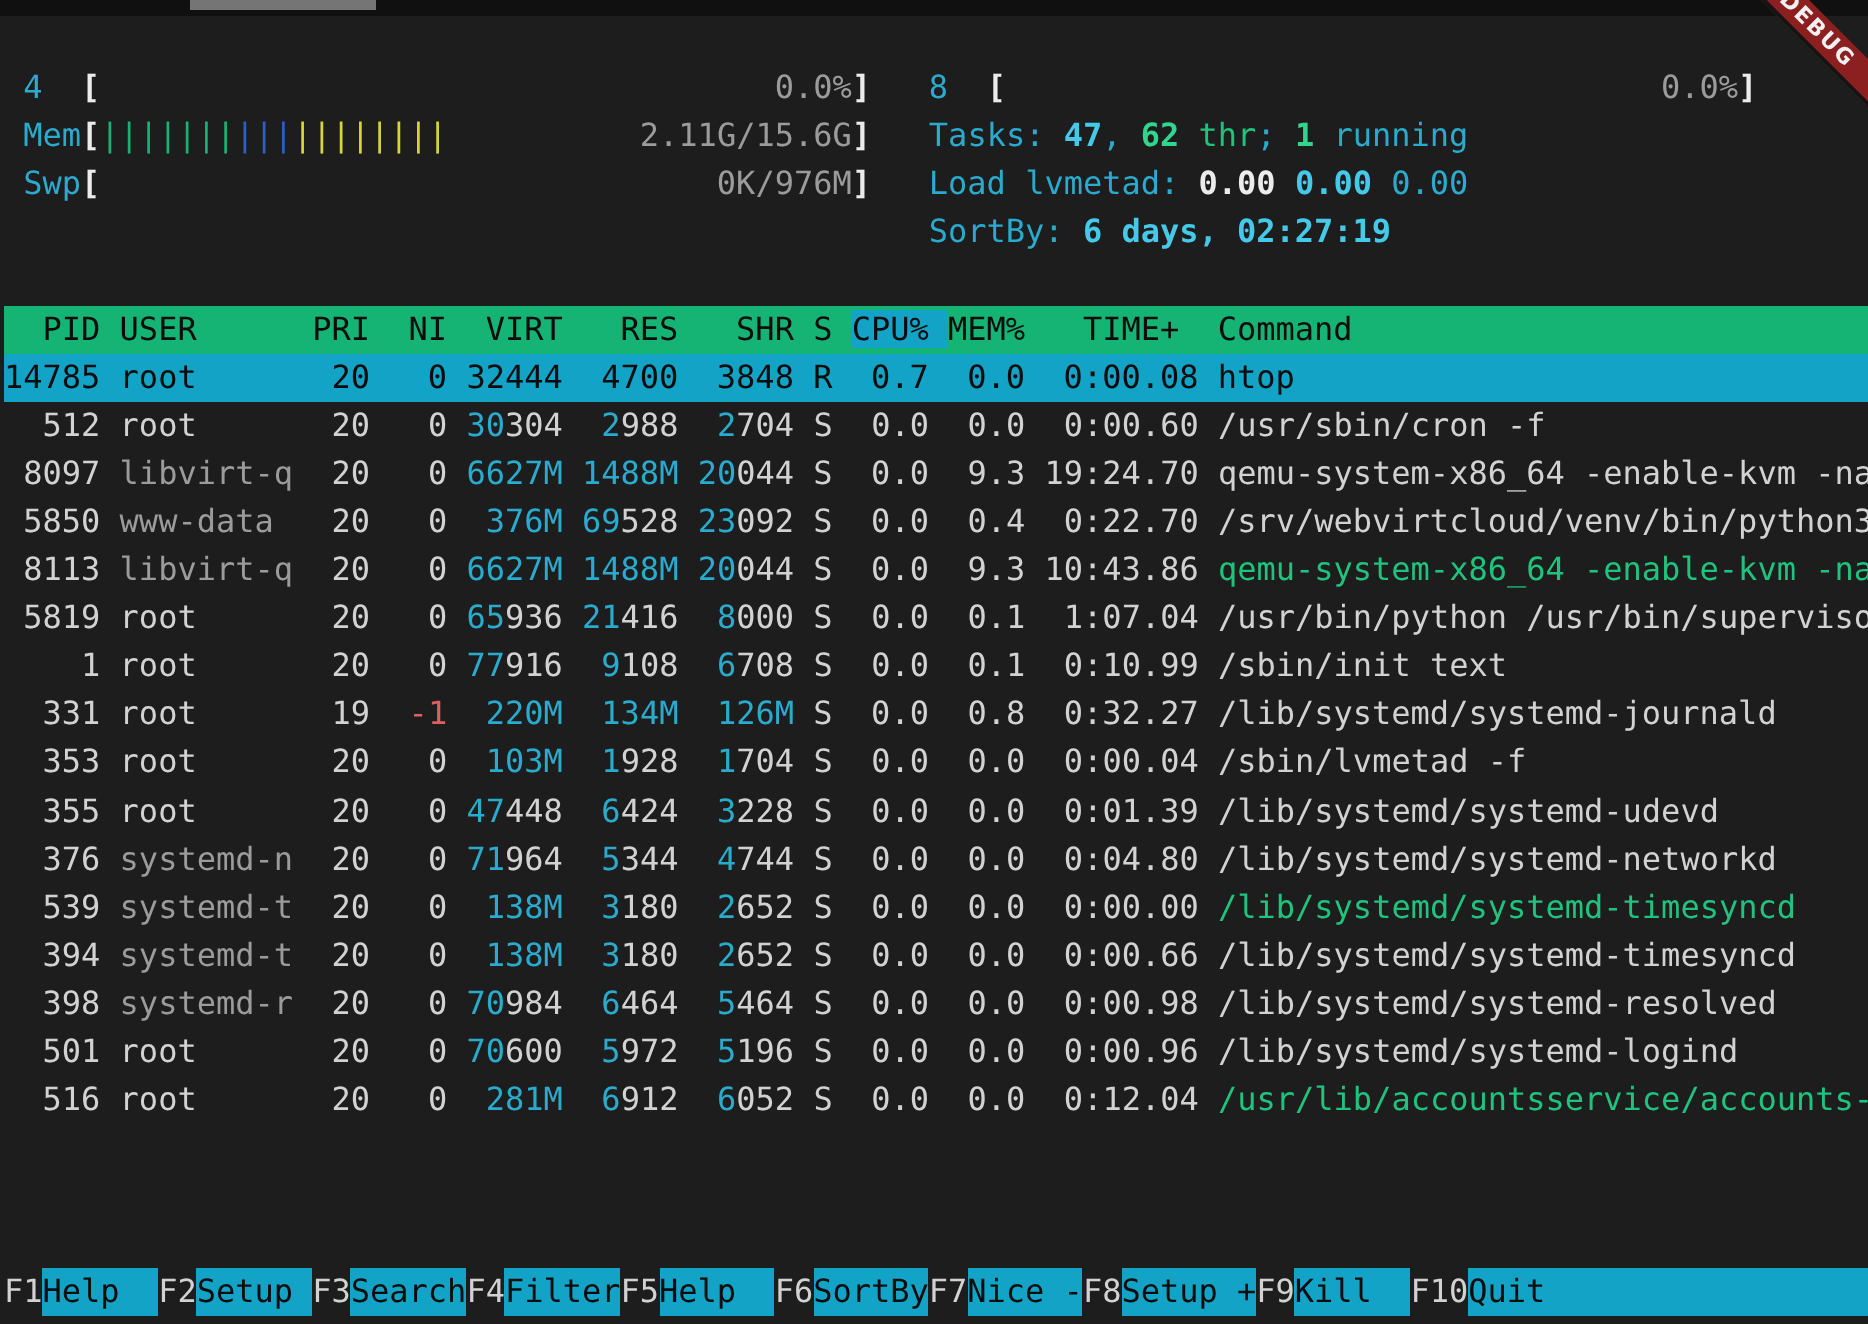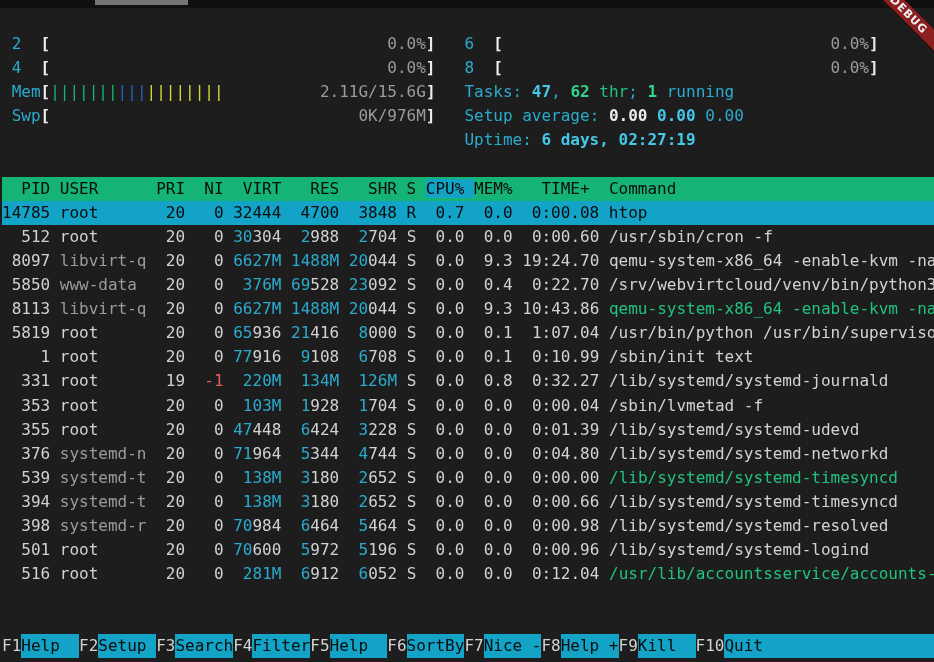--- a/index.html
+++ b/index.html
@@ -51,25 +51,24 @@
 </head>
 <body>
 
 <div class="screen">
   <div class="topstrip">
     <div class="wintab"></div>
   </div>
 
   <div class="term" id="term">
       <div class="line"></div>
-      <div class="line"><span class="c-cyan"> 2  </span><span class="c-wb">[</span><span>                                   </span><span class="c-dim">0.0%</span><span class="c-wb">]</span><span>   </span><span class="c-cyan">6  </span><span class="c-wb">[</span><span>                                  </span><span class="c-dim">0.0%</span><span class="c-wb">]</span></div>
       <div class="line"><span class="c-cyan"> 4  </span><span class="c-wb">[</span><span>                                   </span><span class="c-dim">0.0%</span><span class="c-wb">]</span><span>   </span><span class="c-cyan">8  </span><span class="c-wb">[</span><span>                                  </span><span class="c-dim">0.0%</span><span class="c-wb">]</span></div>
       <div class="line"><span class="c-cyan"> Mem</span><span class="c-wb">[</span><span class="c-barg">|||||||</span><span class="c-barb">|||</span><span class="c-bary">||||||||</span><span>          </span><span class="c-dim">2.11G/15.6G</span><span class="c-wb">]</span><span>   </span><span class="c-cyan">Tasks: </span><span class="c-bcyan">47</span><span class="c-cyan">, </span><span class="c-bgreen">62</span><span class="c-green"> thr</span><span class="c-cyan">; </span><span class="c-bgreen">1</span><span class="c-cyan"> running</span></div>
-      <div class="line"><span class="c-cyan"> Swp</span><span class="c-wb">[</span><span>                                </span><span class="c-dim">0K/976M</span><span class="c-wb">]</span><span>   </span><span class="c-cyan">Setup average: </span><span class="c-wb">0.00 </span><span class="c-bcyan">0.00 </span><span class="c-cyan">0.00</span></div>
-      <div class="line"><span>                                                </span><span class="c-cyan">Uptime: </span><span class="c-bcyan">6 days, 02:27:19</span></div>
+      <div class="line"><span class="c-cyan"> Swp</span><span class="c-wb">[</span><span>                                </span><span class="c-dim">0K/976M</span><span class="c-wb">]</span><span>   </span><span class="c-cyan">Load lvmetad: </span><span class="c-wb">0.00 </span><span class="c-bcyan">0.00 </span><span class="c-cyan">0.00</span></div>
+      <div class="line"><span>                                                </span><span class="c-cyan">SortBy: </span><span class="c-bcyan">6 days, 02:27:19</span></div>
       <div class="line"></div>
       <div class="line rowhdr"><span>  PID USER      PRI  NI  VIRT   RES   SHR S </span><span class="c-sort">CPU% </span><span>MEM%   TIME+  Command</span></div>
       <div class="line rowsel"><span>14785 root       20   0 32444  4700  3848 R  0.7  0.0  0:00.08 htop</span></div>
       <div class="line"><span>  512 </span><span>root     </span><span> </span><span> 20 </span><span>  0</span><span> </span><span class="c-cyan">30</span><span>304</span><span> </span><span> </span><span class="c-cyan">2</span><span>988</span><span> </span><span> </span><span class="c-cyan">2</span><span>704</span><span> </span><span>S </span><span> 0.0 </span><span> 0.0 </span><span> 0:00.60 </span><span>/usr/sbin/cron -f</span></div>
       <div class="line"><span> 8097 </span><span class="c-dim">libvirt-q</span><span> </span><span> 20 </span><span>  0</span><span> </span><span class="c-cyan">6627M</span><span> </span><span class="c-cyan">1488M</span><span> </span><span class="c-cyan">20</span><span>044</span><span> </span><span>S </span><span> 0.0 </span><span> 9.3 </span><span>19:24.70 </span><span>qemu-system-x86_64 -enable-kvm -na</span></div>
       <div class="line"><span> 5850 </span><span class="c-dim">www-data </span><span> </span><span> 20 </span><span>  0</span><span> </span><span> </span><span class="c-cyan">376M</span><span> </span><span class="c-cyan">69</span><span>528</span><span> </span><span class="c-cyan">23</span><span>092</span><span> </span><span>S </span><span> 0.0 </span><span> 0.4 </span><span> 0:22.70 </span><span>/srv/webvirtcloud/venv/bin/python3</span></div>
       <div class="line"><span> 8113 </span><span class="c-dim">libvirt-q</span><span> </span><span> 20 </span><span>  0</span><span> </span><span class="c-cyan">6627M</span><span> </span><span class="c-cyan">1488M</span><span> </span><span class="c-cyan">20</span><span>044</span><span> </span><span>S </span><span> 0.0 </span><span> 9.3 </span><span>10:43.86 </span><span class="c-green">qemu-system-x86_64 -enable-kvm -na</span></div>
       <div class="line"><span> 5819 </span><span>root     </span><span> </span><span> 20 </span><span>  0</span><span> </span><span class="c-cyan">65</span><span>936</span><span> </span><span class="c-cyan">21</span><span>416</span><span> </span><span> </span><span class="c-cyan">8</span><span>000</span><span> </span><span>S </span><span> 0.0 </span><span> 0.1 </span><span> 1:07.04 </span><span>/usr/bin/python /usr/bin/superviso</span></div>
       <div class="line"><span>    1 </span><span>root     </span><span> </span><span> 20 </span><span>  0</span><span> </span><span class="c-cyan">77</span><span>916</span><span> </span><span> </span><span class="c-cyan">9</span><span>108</span><span> </span><span> </span><span class="c-cyan">6</span><span>708</span><span> </span><span>S </span><span> 0.0 </span><span> 0.1 </span><span> 0:10.99 </span><span>/sbin/init text</span></div>
       <div class="line"><span>  331 </span><span>root     </span><span> </span><span> 19 </span><span class="c-red"> -1</span><span> </span><span> </span><span class="c-cyan">220M</span><span> </span><span> </span><span class="c-cyan">134M</span><span> </span><span> </span><span class="c-cyan">126M</span><span> </span><span>S </span><span> 0.0 </span><span> 0.8 </span><span> 0:32.27 </span><span>/lib/systemd/systemd-journald</span></div>
@@ -107,21 +106,21 @@
       <span class="fitem">
         <span class="key">F6</span>
         <span class="lbl">SortBy</span>
       </span>
       <span class="fitem">
         <span class="key">F7</span>
         <span class="lbl">Nice -</span>
       </span>
       <span class="fitem">
         <span class="key">F8</span>
-        <span class="lbl">Help +</span>
+        <span class="lbl">Setup +</span>
       </span>
       <span class="fitem">
         <span class="key">F9</span>
         <span class="lbl">Kill  </span>
       </span>
       <span class="fitem">
         <span class="key">F10</span>
         <span class="lbl">Quit</span>
       </span>
       <span class="fill"></span>

